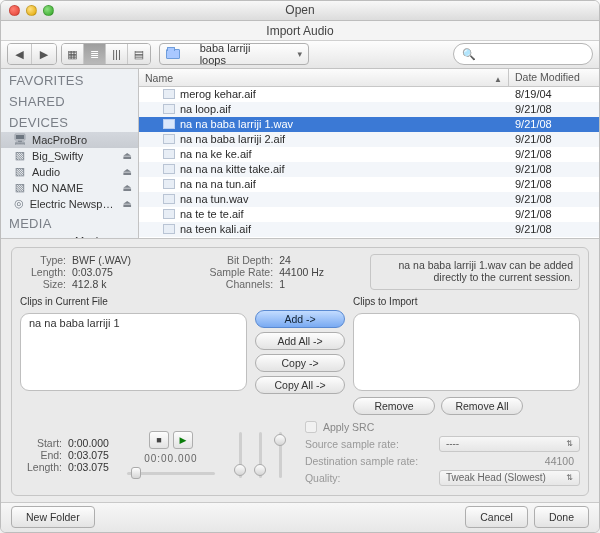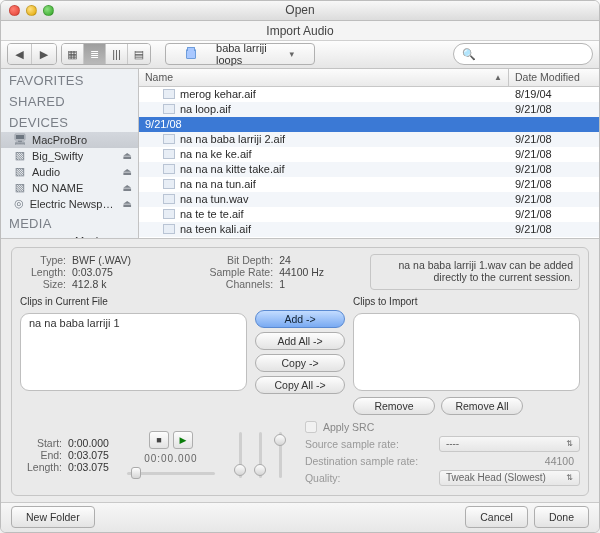--- a/index.html
+++ b/index.html
@@ -16,35 +16,35 @@
   .subtitle { height:20px; text-align:center; font-size:12px; color:#444; background:#f4f4f4; border-bottom:1px solid #d0d0d0; line-height:20px; }
   
   .toolbar { height:32px; background:linear-gradient(#fdfdfd,#e6e6e6); border-bottom:1px solid #c3c3c3; display:flex; align-items:center; padding:0 6px; gap:4px; }
   .seg { display:flex; border:1px solid #b0b0b0; border-radius:4px; overflow:hidden; height:22px; }
   .seg > div { width:22px; display:flex; align-items:center; justify-content:center; background:linear-gradient(#fdfdfd,#e5e5e5); border-right:1px solid #c8c8c8; color:#555; }
   .seg > div:last-child { border-right:0; }
   .seg > div.sel { background:linear-gradient(#9e9e9e,#b9b9b9); color:#fff; }
   .nav { display:flex; border:1px solid #b0b0b0; border-radius:4px; overflow:hidden; height:22px; }
   .nav > div { width:24px; display:flex; align-items:center; justify-content:center; background:linear-gradient(#fdfdfd,#e5e5e5); font-size:11px; color:#555; }
   .nav > div:first-child{ border-right:1px solid #c8c8c8; }
-  .path { flex:0 0 150px; height:22px; border:1px solid #b0b0b0; border-radius:4px; background:linear-gradient(#fdfdfd,#ececec); display:flex; align-items:center; padding:0 20px; margin-left:10px; gap:20px; color:#333; }
+  .path { flex:0 0 150px; height:22px; border:1px solid #b0b0b0; border-radius:4px; background:linear-gradient(#fdfdfd,#ececec); display:flex; align-items:center; padding:0 6px; margin-left:4px; gap:20px; color:#333; }
   .path .chev { margin-left:auto; color:#666; font-size:9px; }
   .spacer { flex:1; }
   .search { width:140px; height:22px; border:1px solid #b5b5b5; border-radius:11px; background:#fff; display:flex; align-items:center; padding:0 8px; color:#888; }
   
   .split { height:170px; display:flex; border-bottom:1px solid #c3c3c3; background:#fff; }
   .sidebar { width:138px; background:#eef1f4; border-right:1px solid #c3c3c3; overflow:hidden; font-size:11px; }
   .sb-head { padding:4px 8px 2px 8px; color:#7a7f87; font-size:13px; letter-spacing:0.3px; text-transform:uppercase; }
   .sb-item { display:flex; align-items:center; gap:5px; padding:2px 6px 2px 12px; color:#333; white-space:nowrap; overflow:hidden; text-overflow:ellipsis; }
   .sb-item.sel { background:linear-gradient(#d3d7dd,#c8ccd2); }
   .sb-item .ic { width:14px; height:12px; display:flex; align-items:center; justify-content:center; font-size:11px; color:#6d7680; }
   .eject { margin-left:auto; color:#7c828a; font-size:10px; }
   .filepane { flex:1; display:flex; flex-direction:column; }
   .fp-head { height:18px; background:linear-gradient(#fcfcfc,#eaeaea); border-bottom:1px solid #c7c7c7; display:flex; font-size:10.5px; color:#555; }
-  .fp-name { flex:1; padding:2px 6px; border-right:1px solid #c7c7c7; display:flex; align-items:center; gap:4px;}
+  .fp-name { flex:1; padding:2px 6px; border-right:1px solid #c7c7c7; display:flex; align-items:flex-end; gap:4px;}
   .fp-date { width:90px; padding:2px 6px; display:flex; align-items:center;}
   .fp-body { flex:1; overflow:auto; }
   .row { display:flex; height:15px; align-items:center; font-size:11px; color:#2a2a2a; }
   .row.alt { background:#f3f6fa; }
   .row.sel { background:#3b79d5; color:#fff; }
   .row .rn { flex:1; padding-left:24px; display:flex; align-items:center; gap:5px; overflow:hidden; white-space:nowrap; }
   .row .ricon { width:12px; height:10px; background:#e8eef6; border:1px solid #b9c4d4; font-size:7px; display:flex; align-items:center; justify-content:center; color:#5a6d86; }
   .row.sel .ricon { background:#dbe7fb; border-color:#b9cef2; color:#2d4d82; }
   .row .rd { width:90px; padding-left:6px; }
   
@@ -187,20 +187,24 @@
             <div class="rd">8/19/04</div>
           </div>
           <div class="row alt">
             <div class="rn">
               <span class="ricon"></span>
               <span>na loop.aif</span>
             </div>
             <div class="rd">9/21/08</div>
           </div>
           <div class="row sel">
+            <div class="rn">
+              <span class="ricon"></span>
+              <span>na na baba larriji 1.wav</span>
+            </div>
             <div class="rd">9/21/08</div>
           </div>
           <div class="row alt">
             <div class="rn">
               <span class="ricon"></span>
               <span>na na baba larriji 2.aif</span>
             </div>
             <div class="rd">9/21/08</div>
           </div>
           <div class="row">

